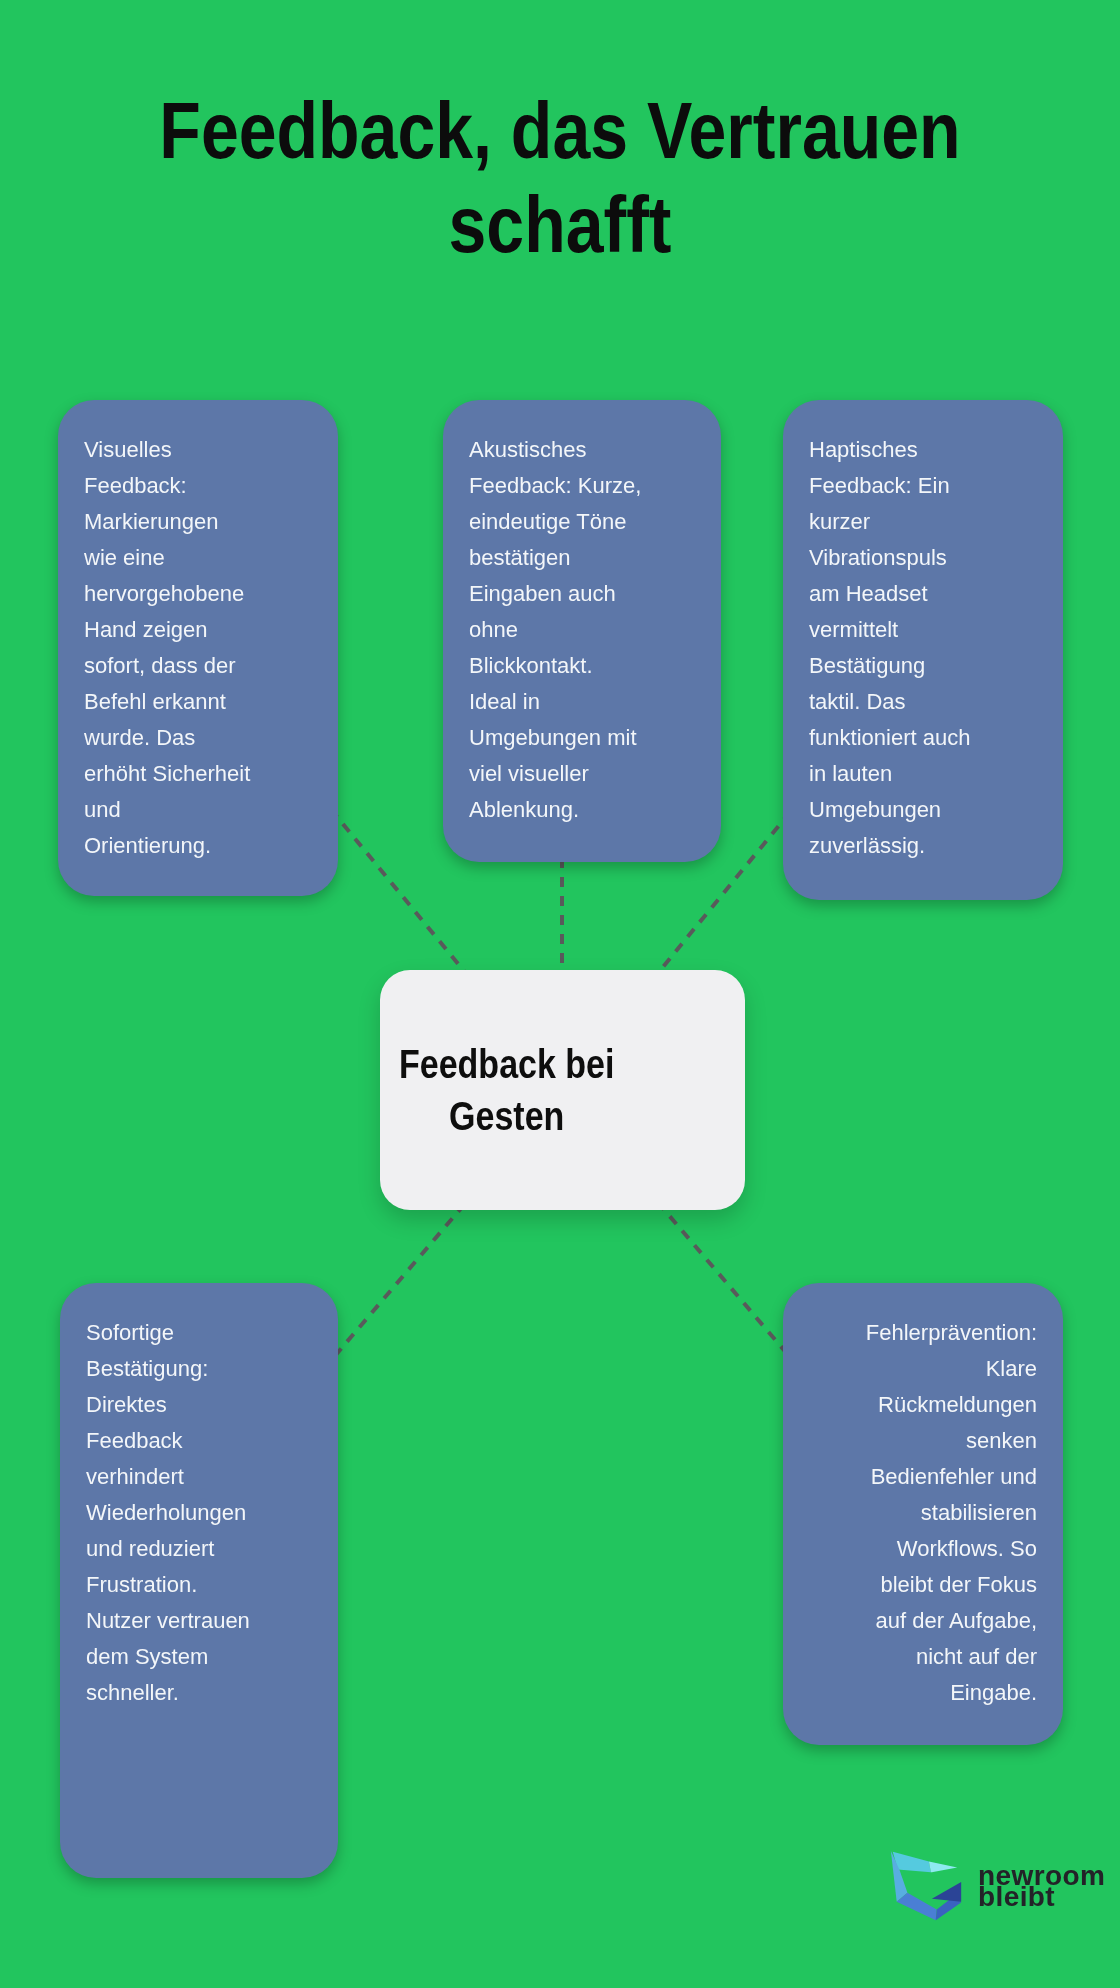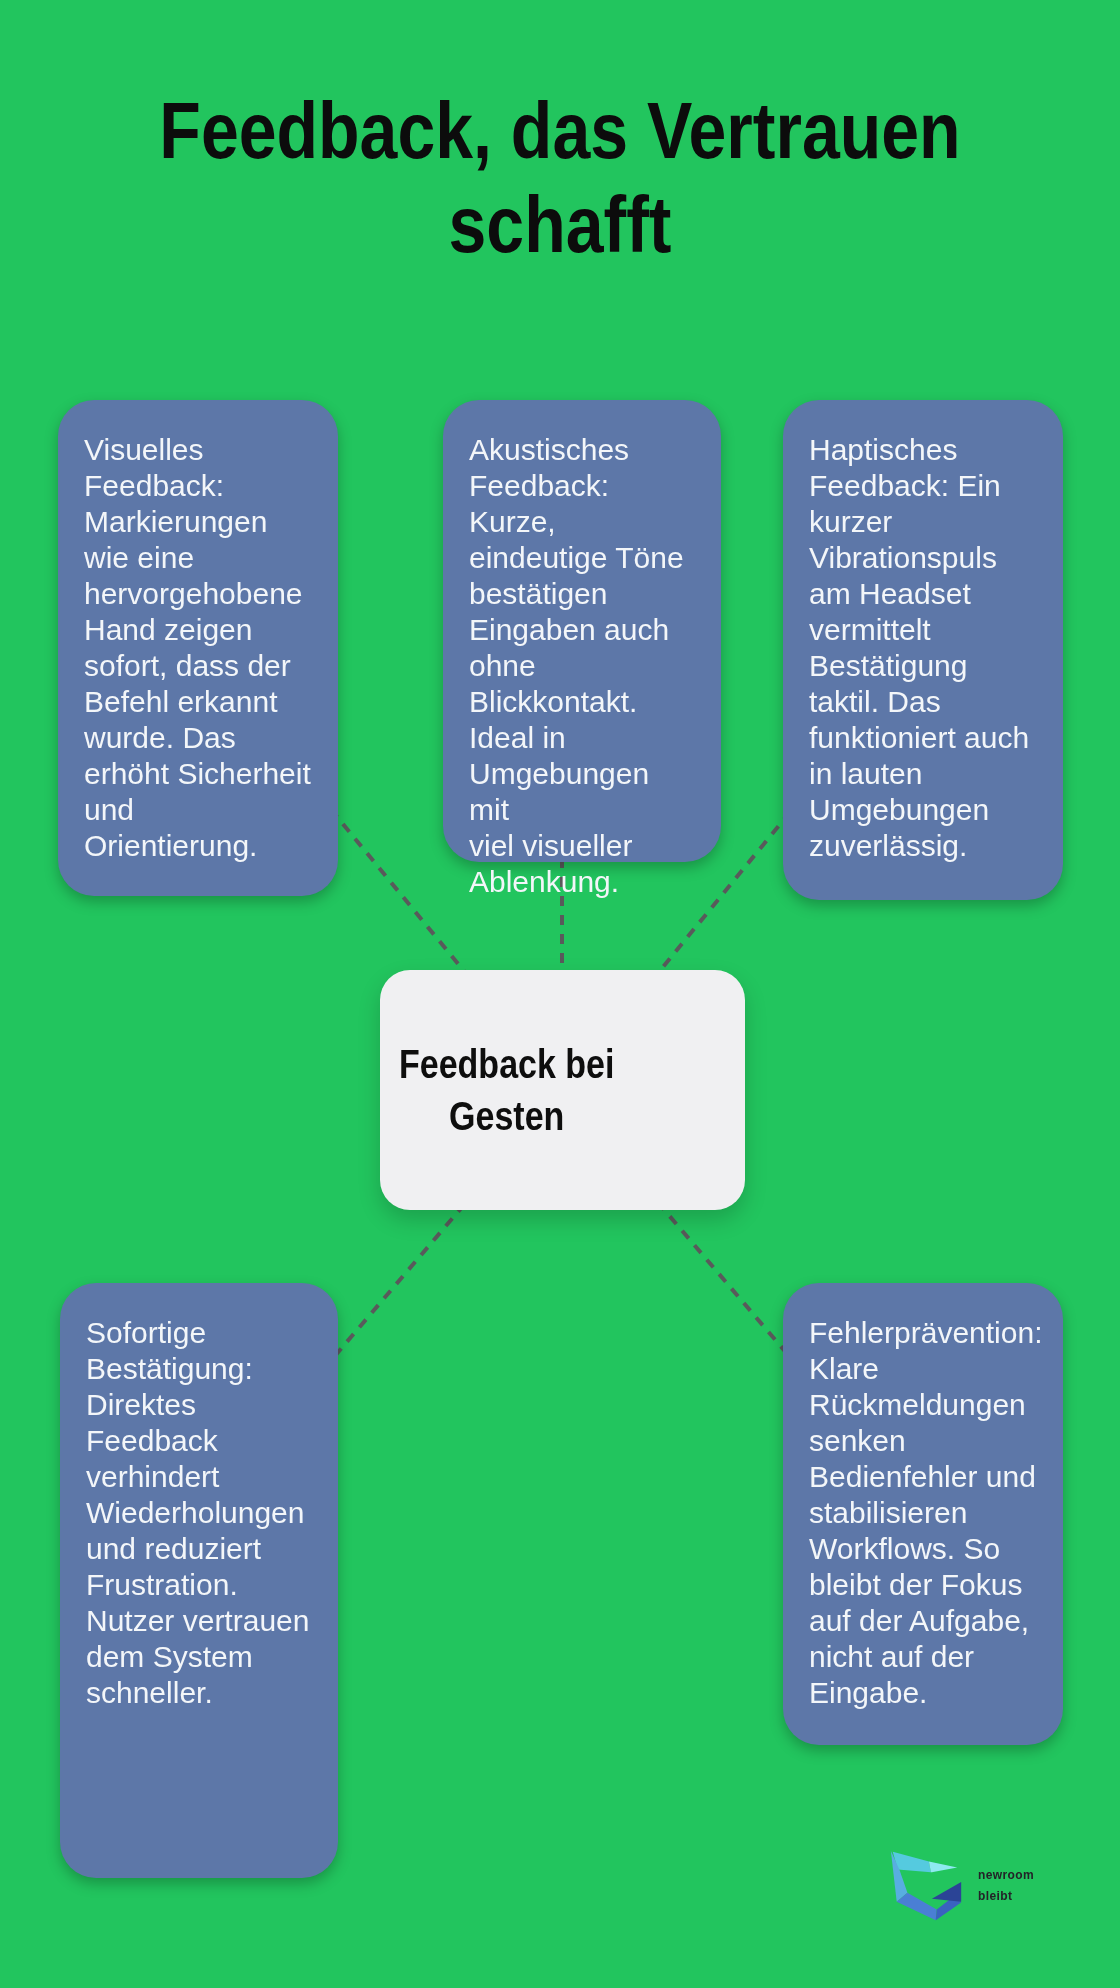--- a/index.html
+++ b/index.html
@@ -43,29 +43,29 @@
     position: absolute;
     z-index: 2;
     background: #5d77a8;
     border-radius: 36px;
     box-shadow: 0 6px 14px rgba(0,0,0,0.25);
     color: #f3f6f9;
   }
   .node p {
     margin: 0;
     padding: 32px 26px;
-    font-size: 30px;
+    font-size: 22px;
     line-height: 36px;
     white-space: pre-line;
   }
   #node-1 { left: 58px;  top: 400px;  width: 280px; height: 496px; }
   #node-2 { left: 443px; top: 400px;  width: 278px; height: 462px; }
   #node-3 { left: 783px; top: 400px;  width: 280px; height: 500px; }
   #node-4 { left: 60px;  top: 1283px; width: 278px; height: 595px; }
-  #node-5 { left: 783px; top: 1283px; width: 280px; height: 462px; }
+  #node-5 { left: 783px; top: 1283px; width: 280px; height: 462px; text-align: right; }
   .center-node {
     position: absolute;
     z-index: 2;
     left: 380px; top: 970px;
     width: 365px; height: 240px;
     background: #f0f0f2;
     border-radius: 30px;
     box-shadow: 0 10px 22px rgba(0,0,0,0.18);
     display: flex;
     align-items: center;
@@ -84,21 +84,21 @@
   .logo {
     position: absolute;
     z-index: 2;
     left: 884px; top: 1846px;
     display: flex;
     align-items: center;
     gap: 10px;
   }
   .logo-mark { width: 84px; height: 80px; }
   .logo-text {
-    font-size: 12px;
+    font-size: 28px;
     line-height: 21px;
     font-weight: 600;
     letter-spacing: 0.4px;
     color: #232328;
   }
 </style>
 </head>
 <body>
 
 <div class="canvas">

